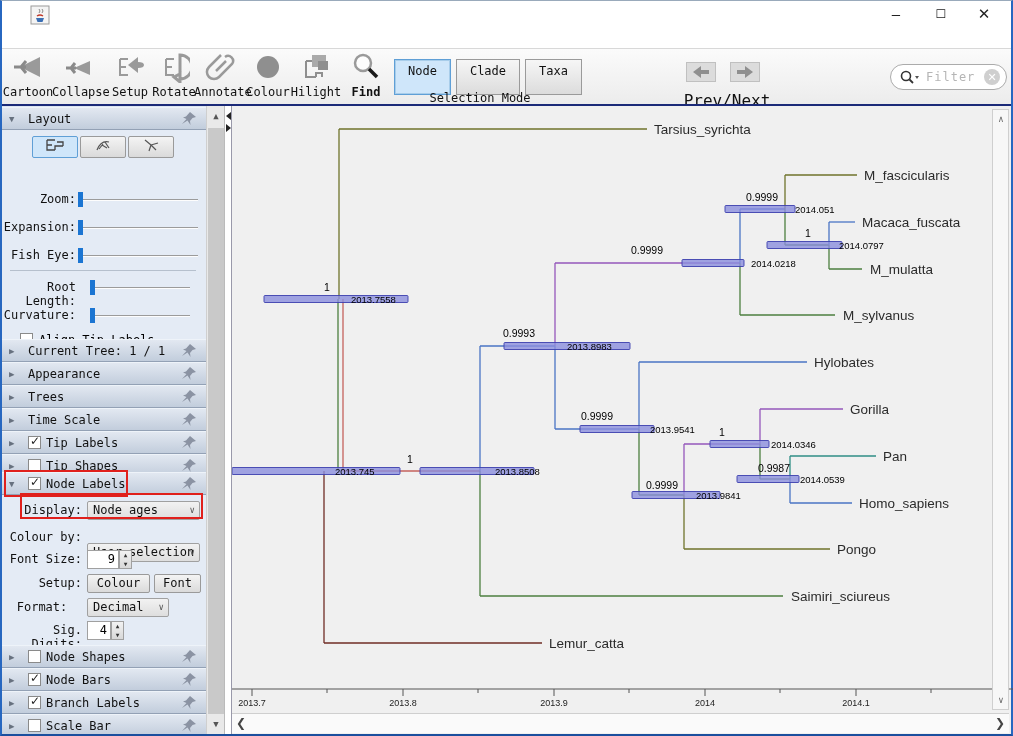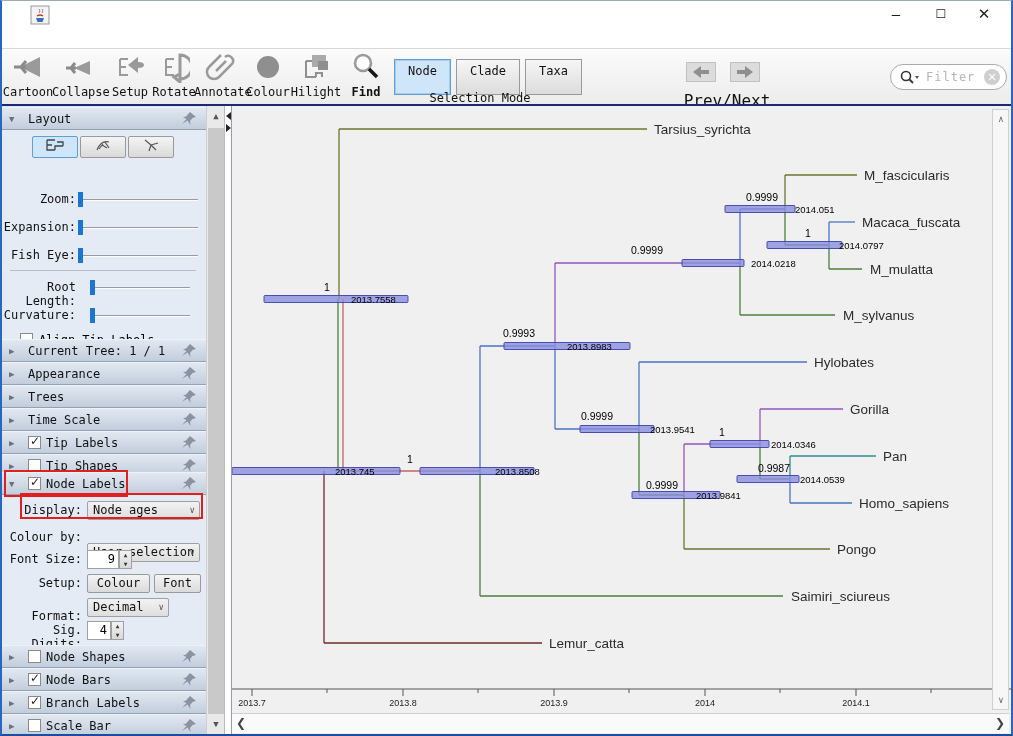--- a/index.html
+++ b/index.html
@@ -277,21 +277,21 @@
         <div class="ctl-select" style="left: 85px; top: 48px; width: 113px;">User selection<span class="caret">∨</span></div>
         <div class="nl-label" style="top: 57px;">Font Size:</div>
         <div class="ctl-spin" style="left: 85px; top: 55px; width: 32px;">9</div>
         <div class="spin-arrows" style="left: 117px; top: 55px;">
           <div>▲</div>
           <div>▼</div>
         </div>
         <div class="nl-label" style="top: 81px;">Setup:</div>
         <div class="ctl-btn" style="left: 85px; top: 79px; width: 63px;">Colour</div>
         <div class="ctl-btn" style="left: 152px; top: 79px; width: 47px;">Font</div>
-        <div class="nl-label" style="top: 114px;">Format:</div>
+        <div class="nl-label" style="top: 105px; text-align: center;">Format:</div>
         <div class="ctl-select" style="left: 85px; top: 103px; width: 82px;">Decimal<span class="caret">∨</span></div>
         <div class="nl-label" style="top: 128px;">Sig. Digits:</div>
         <div class="ctl-spin" style="left: 85px; top: 126px; width: 24px;">4</div>
         <div class="spin-arrows" style="left: 109px; top: 126px;">
           <div>▲</div>
           <div>▼</div>
         </div>
       </div>
       <div class="sec-head" style="top: 539px;">
         <span class="tri">▶</span>

